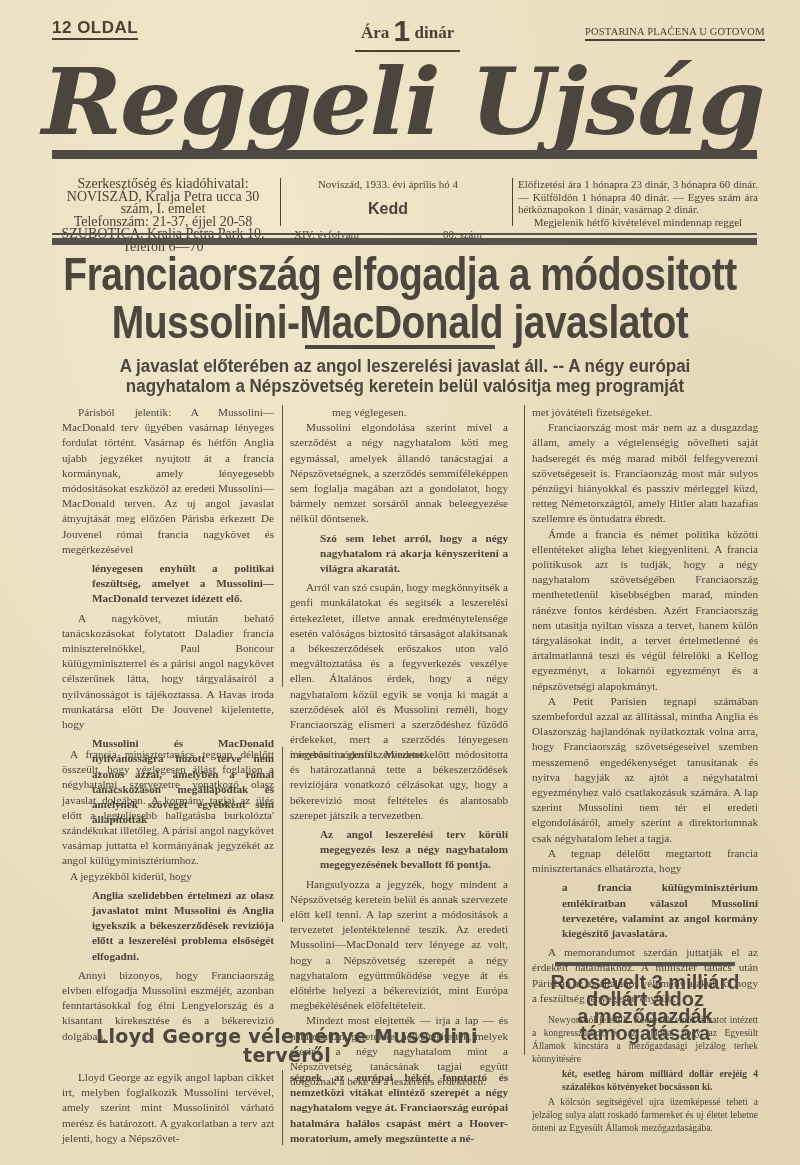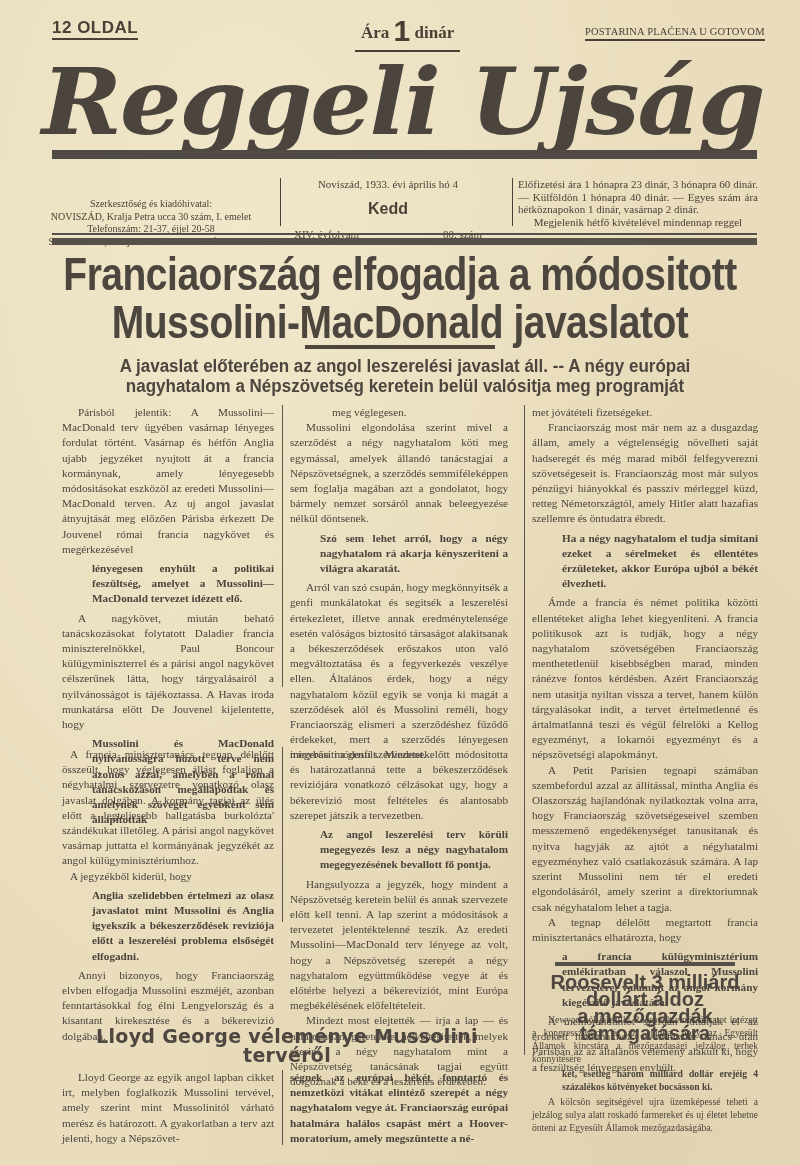--- a/index.html
+++ b/index.html
@@ -13,21 +13,21 @@
   
   .pagenum{left:52px;top:18px;font-family:"Liberation Sans",sans-serif;font-weight:bold;font-size:17px;letter-spacing:0.5px;color:#4a4035;border-bottom:2px solid #4a4035;padding-bottom:0;}
   .price{left:355px;top:14px;font-weight:bold;font-size:17px;color:#4a4035;border-bottom:2px solid #4a4035;padding:0 6px 2px;}
   .price .big{font-size:30px;font-family:"Liberation Sans",sans-serif;vertical-align:-3px;}
   .postage{left:585px;top:26px;font-size:10.5px;color:#4a4035;border-bottom:2px solid #4a4035;padding-bottom:2px;letter-spacing:0.2px;}
   
   .masthead{left:48px;top:52px;width:710px;height:110px;text-align:center;}
   .mast-title{font-family:"DejaVu Serif",serif;font-style:italic;font-weight:bold;font-size:92px;line-height:100px;color:#4b453e;letter-spacing:-2px;transform:scaleX(1.05);display:inline-block;}
   .mast-bar{left:52px;top:150px;width:705px;height:9px;background:#4f4a43;}
   
-  .info-left{left:40px;top:178px;width:222px;font-size:10px;line-height:12.5px;text-align:center;color:#4a4237;margin-top:20px;}
+  .info-left{left:52px;top:178px;width:222px;font-size:14px;line-height:12.5px;text-align:center;color:#4a4237;}
   .info-mid{left:284px;top:178px;width:208px;font-size:11px;color:#4a4237;}
   .info-mid .date{text-align:center;}
   .info-mid .day{text-align:center;font-family:"Liberation Sans",sans-serif;font-weight:bold;font-size:16px;margin:10px 0;}
   .info-mid .row{display:flex;justify-content:space-between;padding:0 10px;text-align:center;}
   .info-right{left:518px;top:178px;width:240px;font-size:11px;line-height:12.5px;color:#4a4237;text-align:justify;}
   .info-right .last{text-align:center;}
   .vsep{width:1px;background:#4a4237;}
   .thickbar{left:52px;top:238px;width:705px;height:7px;background:#55504a;}
   .thinbar{left:52px;top:233px;width:705px;height:2px;background:#55504a;}
   
@@ -104,21 +104,20 @@
 <div class="abs col" style="left:290px;top:405px;width:218px;">
   <p style="text-indent:42px">meg véglegesen.</p>
   <p>Mussolini elgondolása szerint mivel a szerződést a négy nagyhatalom köti meg egymással, amelyek állandó tanácstagjai a Népszövetségnek, a szerződés semmiféleképpen sem foglalja magában azt a gondolatot, hogy bármely nemzet sorsáról annak beleegyezése nélkül döntsenek.</p>
   <p class="indent-block">Szó sem lehet arról, hogy a négy nagyhatalom rá akarja kényszeriteni a világra akaratát.</p>
   <p>Arról van szó csupán, hogy megkönnyitsék a genfi munkálatokat és segitsék a leszerelési értekezletet, illetve annak eredménytelensége esetén valóságos biztositó társaságot alakitsanak a békeszerződések erőszakos uton való megváltoztatása és a fegyverkezés veszélye ellen. Általános érdek, hogy a négy nagyhatalom közül egyik se vonja ki magát a szerződések alól és Mussolini reméli, hogy Franciaország elismeri a szerződéshez fűződő érdekeket, mert a szerződés lényegesen megerősiti a genfi szervezetet.</p>
 </div>
 <div class="rule-v" style="left:524px;top:405px;height:650px;"></div>
 <div class="abs col" style="left:532px;top:405px;width:226px;">
   <p class="noind">met jóvátételi fizetségeket.</p>
   <p>Franciaország most már nem az a dusgazdag állam, amely a végtelenségig növelheti saját hadseregét és még marad miből felfegyverezni szövetségeseit is. Franciaország most már sulyos pénzügyi hiányokkal és passziv mérleggel küzd, retteg Németországtól, amely Hitler alatt hazafias szellemre és öntudatra ébredt.</p>
-  <p class="indent-block">Ha a négy nagyhatalom el tudja simitani ezeket a sérelmeket és ellentétes érzületeket, akkor Európa ujból a békét élvezheti.</p>
   <p>Ámde a francia és német politika közötti ellentéteket aligha lehet kiegyenliteni. A francia politikusok azt is tudják, hogy a négy nagyhatalom szövetségében Franciaország menthetetlenül kisebbségben marad, minden ránézve fontos kérdésben. Azért Franciaország nem utasitja nyiltan vissza a tervet, hanem külön tárgyalásokat indit, a tervet értelmetlenné és ártalmatlanná teszi és végül félrelöki a Kellog egyezményt, a lokarnói egyezményt és a népszövetségi alapokmányt.</p>
   <p>A Petit Parisien tegnapi számában szembefordul azzal az állitással, mintha Anglia és Olaszország hajlandónak nyilatkoztak volna arra, hogy Franciaország szövetségeseivel szemben messzemenő engedékenységet tanusitanak és nyitva hagyják az ajtót a négyhatalmi egyezményhez való csatlakozásuk számára. A lap szerint Mussolini nem tér el eredeti elgondolásáról, amely szerint a direktoriumnak csak négyhatalom lehet a tagja.</p>
   <p>A tegnap délelőtt megtartott francia minisztertanács elhatározta, hogy</p>
   <p class="indent-block">a francia külügyminisztérium emlékiratban válaszol Mussolini tervezetére, valamint az angol kormány kiegészitő javaslatára.</p>
   <p>A memorandumot szerdán juttatják el az érdekelt hatalmakhoz. A miniszter tanács után Párisban az az általános vélemény alakult ki, hogy a feszültség lényegesen enyhült.</p>
 </div>
 
 <div class="abs sec-head" style="left:62px;top:703px;width:450px;">
 </div>
 <div class="abs col" style="left:62px;top:747px;width:212px;">

